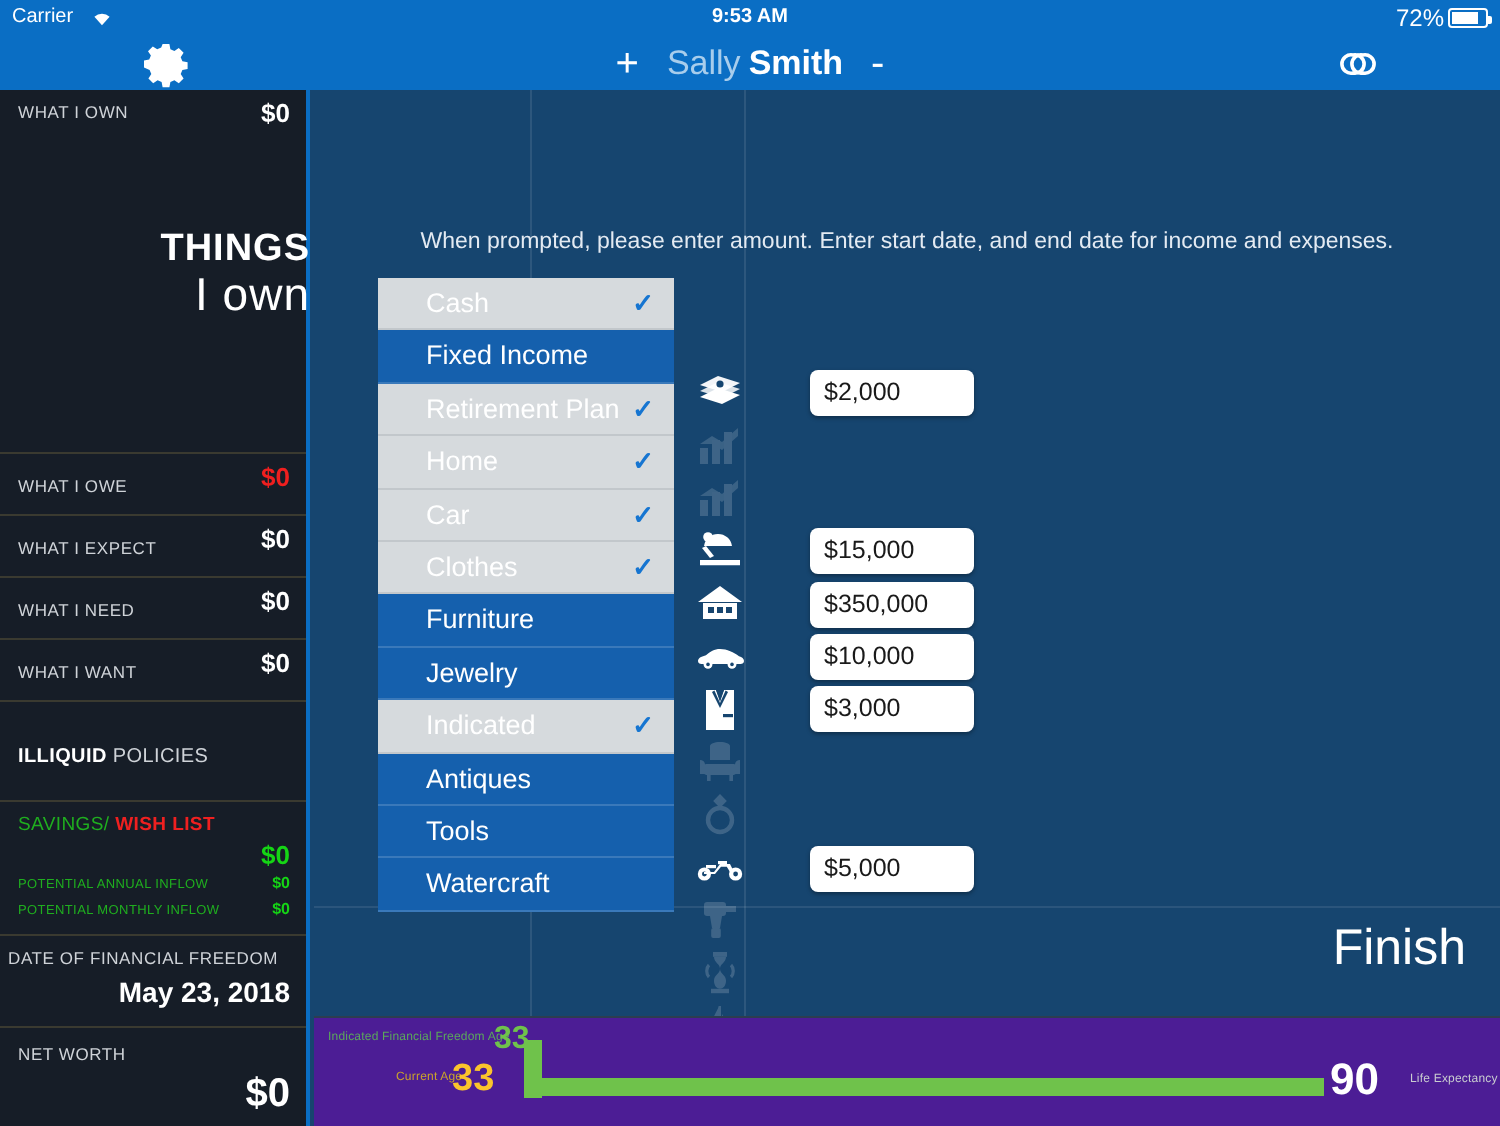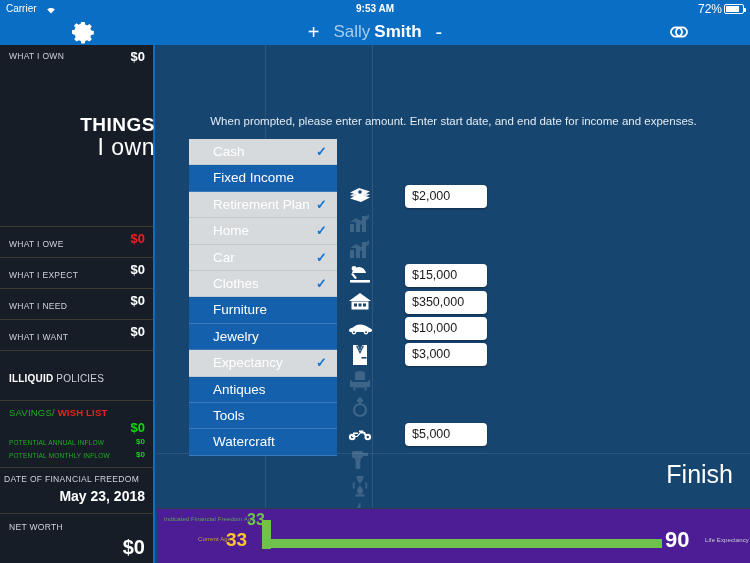--- a/index.html
+++ b/index.html
@@ -513,21 +513,21 @@
 
     <div class="dropdown" id="dropdown">
         <div class="dd-item checked"><span>Cash</span><span class="tick">✓</span></div>
         <div class="dd-item"><span>Fixed Income</span></div>
         <div class="dd-item checked"><span>Retirement Plan</span><span class="tick">✓</span></div>
         <div class="dd-item checked"><span>Home</span><span class="tick">✓</span></div>
         <div class="dd-item checked"><span>Car</span><span class="tick">✓</span></div>
         <div class="dd-item checked"><span>Clothes</span><span class="tick">✓</span></div>
         <div class="dd-item"><span>Furniture</span></div>
         <div class="dd-item"><span>Jewelry</span></div>
-        <div class="dd-item checked"><span>Expectancy</span><span class="tick">✓</span></div>
+        <div class="dd-item checked"><span>Indicated</span><span class="tick">✓</span></div>
         <div class="dd-item"><span>Antiques</span></div>
         <div class="dd-item"><span>Tools</span></div>
         <div class="dd-item"><span>Watercraft</span></div>
       </div>
 
     <div class="finish">Finish</div>
   </div>
 
   <div class="timeline">
     <div class="tl-sep"></div>

